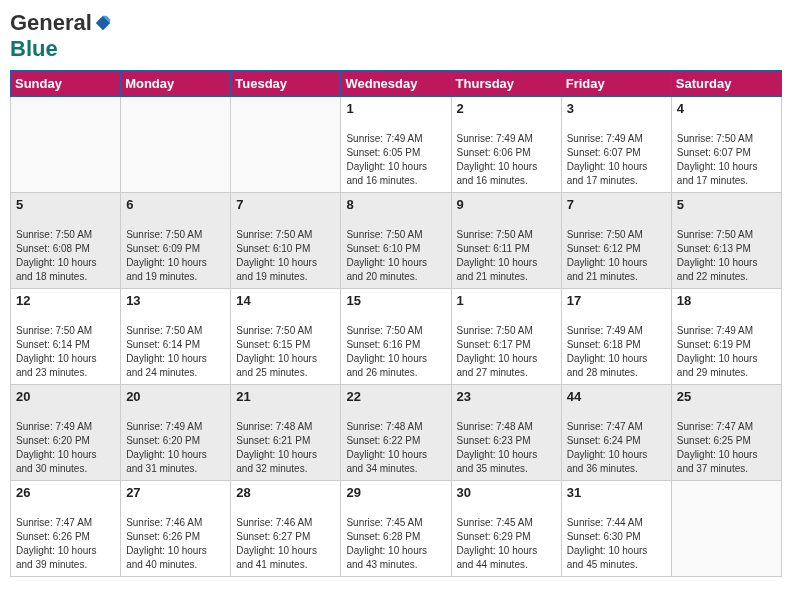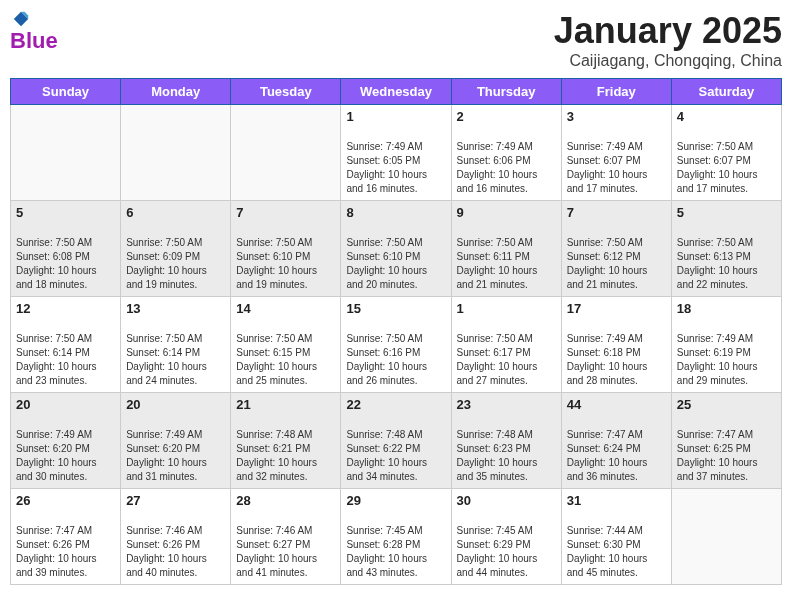--- a/index.html
+++ b/index.html
@@ -21,21 +21,21 @@
       flex-direction: column;
       align-items: flex-start;
     }
     .logo-text {
       display: flex;
       align-items: center;
       font-size: 22px;
       font-weight: bold;
     }
     .logo-general { color: #333; }
-    .logo-blue { color: #a21caf; }
+    .logo-blue { color: #0f766e; }
     .logo-icon {
       width: 18px;
       height: 18px;
       margin-left: 2px;
     }
     .title-block {
       text-align: right;
     }
     .month-title {
       font-size: 36px;
@@ -45,23 +45,23 @@
     .subtitle {
       font-size: 16px;
       color: #444;
     }
     .calendar {
       width: 100%;
       border-collapse: collapse;
       border: 1px solid #ccc;
     }
     .calendar th {
-      background-color: #8b5cf6;
+      background-color: #be185d;
       color: #fff;
-      text-align: center;
+      text-align: left;
       font-size: 13px;
       padding: 5px 4px;
       border: 1px solid #1a5fa8;
     }
     .calendar td {
       vertical-align: top;
       border: 1px solid #ccc;
       padding: 4px 5px;
       width: calc(100% / 7);
       min-height: 85px;
@@ -91,32 +91,29 @@
     .empty-cell {
       background: #f9f9f9 !important;
     }
   </style>
 </head>
 <body>
 
 <div class="header">
   <div class="logo">
     <div class="logo-text">
+      <span class="logo-general">General</span>
       <svg class="logo-icon" viewBox="0 0 20 20">
         <polygon points="10,2 18,10 10,18 2,10" fill="#1a5fa8"></polygon>
         <polygon points="14,2 18,6 18,10 10,2" fill="#4a9fd4"></polygon>
       </svg>
     </div>
     <div>
       <span class="logo-blue" style="font-size:22px;font-weight:bold;">Blue</span>
     </div>
-  </div>
-  <div class="title-block">
-    <div class="month-title">January 2025</div>
-    <div class="subtitle">Caijiagang, Chongqing, China</div>
   </div>
 </div>
 
 <table class="calendar">
   <thead>
     <tr>
     <th>Sunday</th>
         <th>Monday</th>
         <th>Tuesday</th>
         <th>Wednesday</th>

